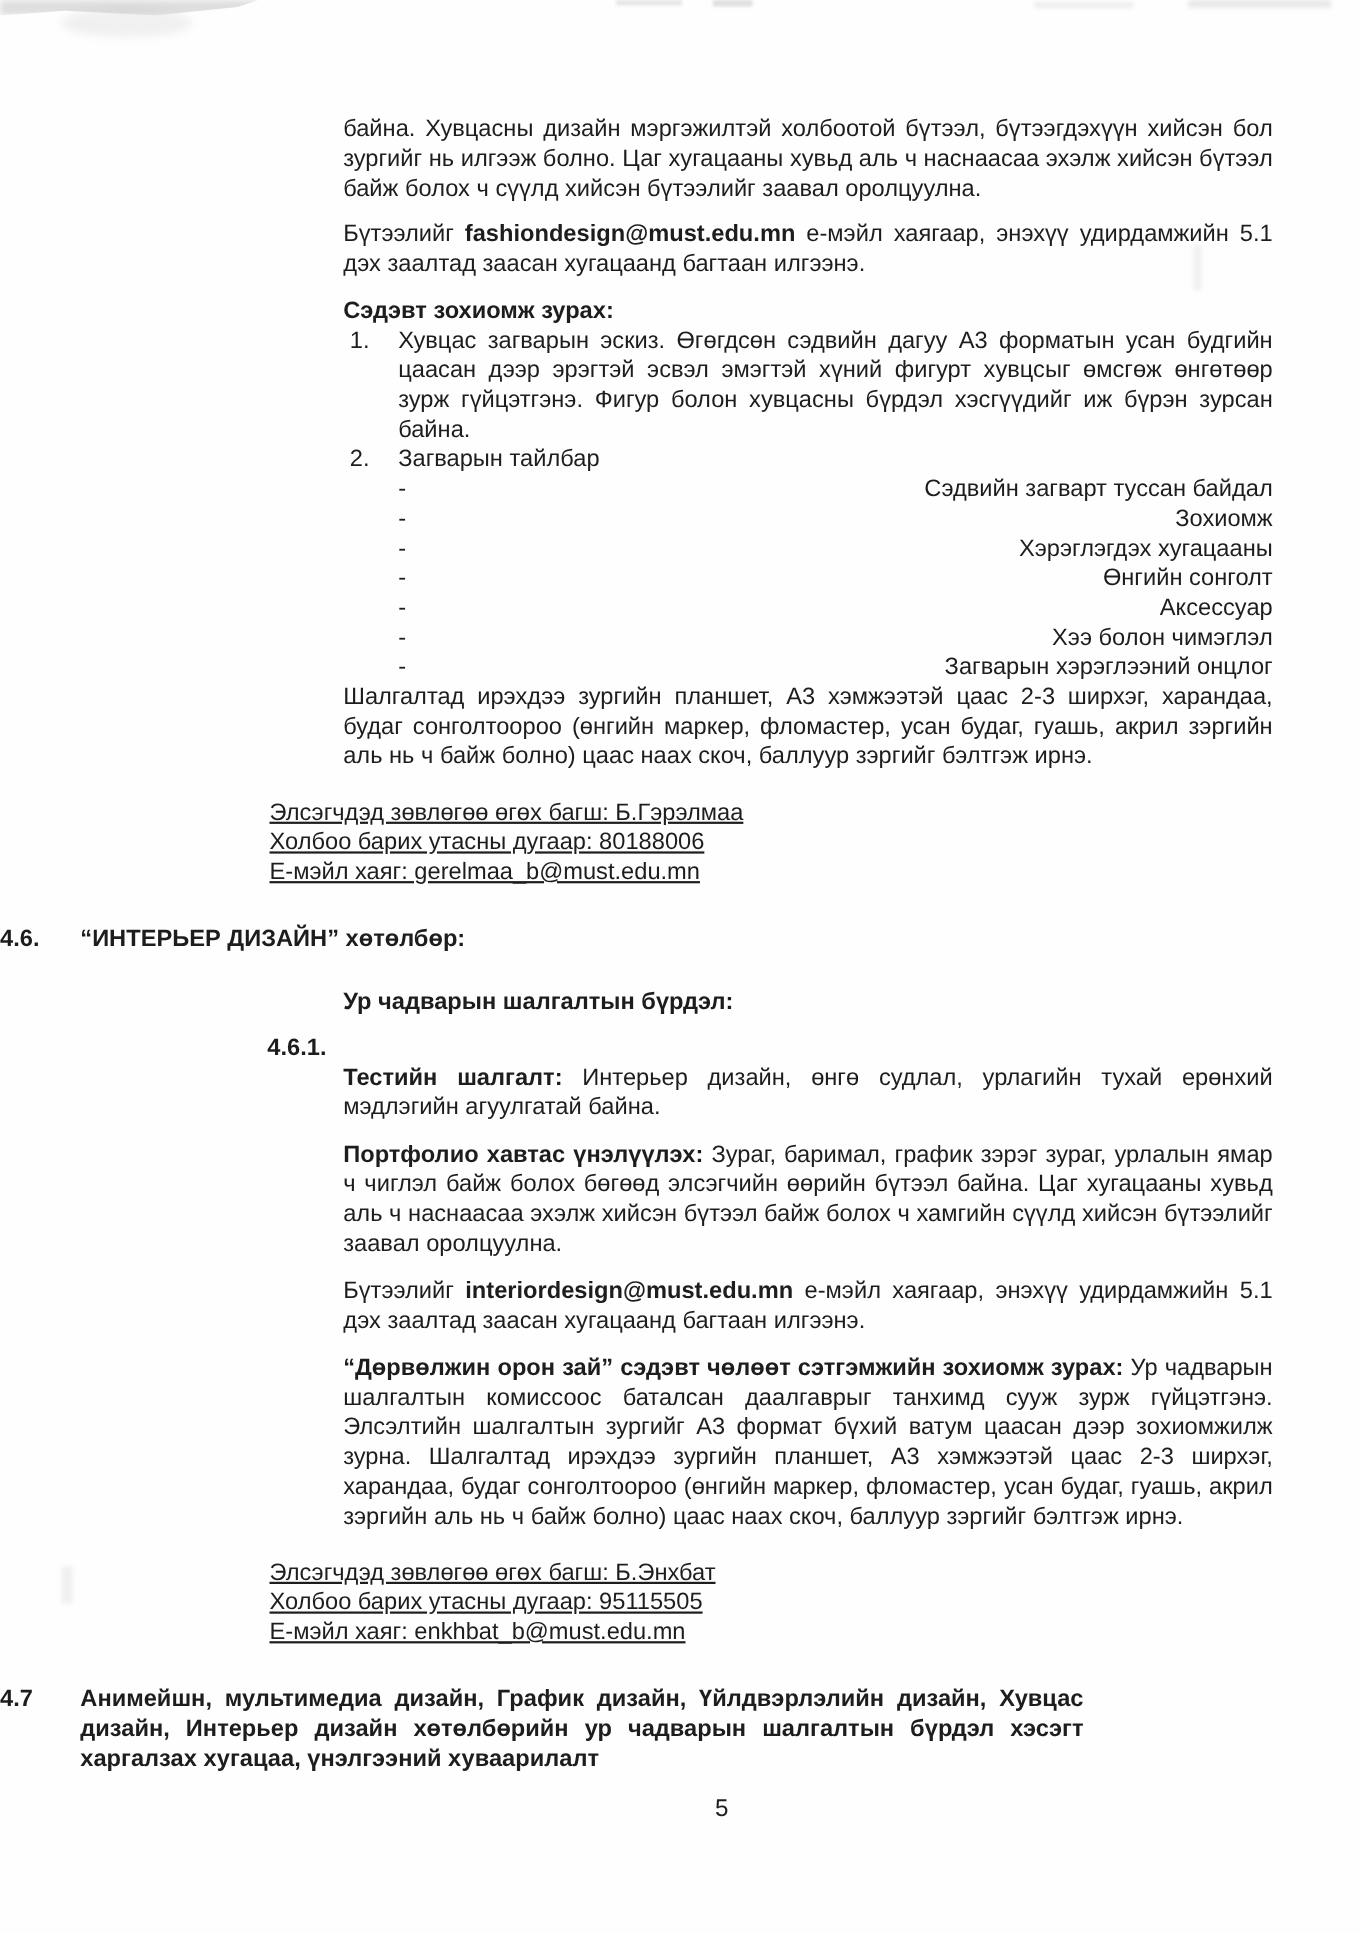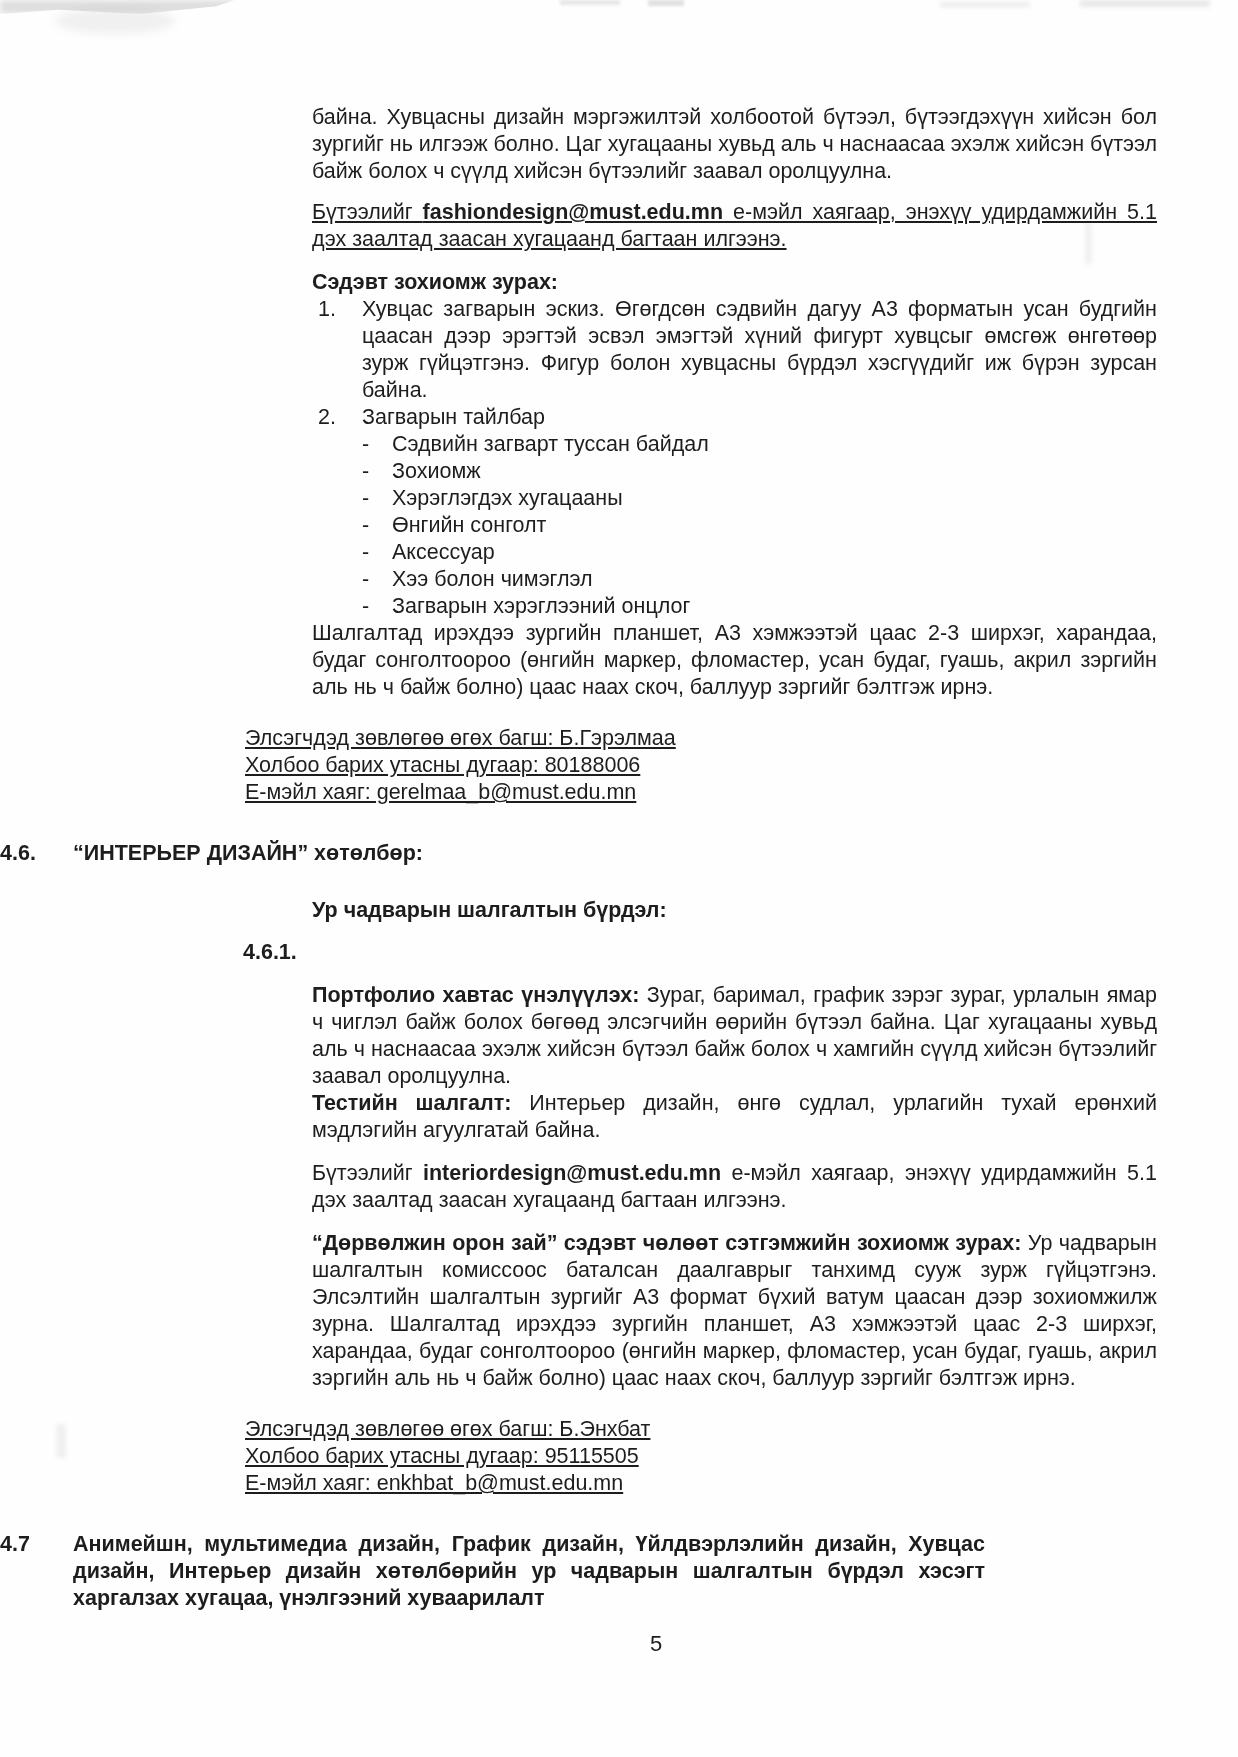--- a/index.html
+++ b/index.html
@@ -23,21 +23,21 @@
   .heading { margin-left:312px; width:845px; font-weight:bold; }
 
   
   .num { display:flex; margin-left:318px; width:839px; }
   .num .marker { flex:none; width:44px; }
   .num .body { flex:1; text-align:justify; }
 
   
   .dash { display:flex; margin-left:362px; width:795px; }
   .dash .marker { flex:none; width:30px; }
-  .dash .body { flex:1; }
+  .dash .body { flex:1;text-align:right; }
 
   
   .contact { margin-left:245px; width:912px;text-decoration:underline; }
 
   
   .section { display:flex; width:985px; font-weight:bold; }
   .section .marker { flex:none; width:73px; }
   .section .body { flex:1; text-align:justify; }
 
   
@@ -69,21 +69,21 @@
   <div class="artifact smudge-tl2"></div>
   <div class="artifact tick-a"></div>
   <div class="artifact tick-b"></div>
   <div class="artifact tick-c"></div>
   <div class="artifact tick-d"></div>
   <div class="artifact speck-r"></div>
   <div class="artifact speck-l"></div>
 
   <div class="content">
       <div class="blk p"><span>байна. Хувцасны дизайн мэргэжилтэй холбоотой бүтээл, бүтээгдэхүүн хийсэн бол зургийг нь илгээж болно. Цаг хугацааны хувьд аль ч наснаасаа эхэлж хийсэн бүтээл байж болох ч сүүлд хийсэн бүтээлийг заавал оролцуулна.</span></div>
-      <div class="blk p" style="margin-top: 14px; text-decoration: underline;"><span>Бүтээлийг </span><span class="b">fashiondesign@must.edu.mn</span><span> е-мэйл хаягаар, энэхүү удирдамжийн 5.1 дэх заалтад заасан хугацаанд багтаан илгээнэ.</span></div>
+      <div class="blk p" style="margin-top: 14px;"><span>Бүтээлийг </span><span class="b">fashiondesign@must.edu.mn</span><span> е-мэйл хаягаар, энэхүү удирдамжийн 5.1 дэх заалтад заасан хугацаанд багтаан илгээнэ.</span></div>
       <div class="blk heading" style="margin-top: 16px;"><span>Сэдэвт зохиомж зурах:</span></div>
       <div class="blk num">
         <span class="marker">1.</span>
         <div class="body"><span>Хувцас загварын эскиз. Өгөгдсөн сэдвийн дагуу А3 форматын усан будгийн цаасан дээр эрэгтэй эсвэл эмэгтэй хүний фигурт хувцсыг өмсгөж өнгөтөөр зурж гүйцэтгэнэ. Фигур болон хувцасны бүрдэл хэсгүүдийг иж бүрэн зурсан байна.</span></div>
       </div>
       <div class="blk num">
         <span class="marker">2.</span>
         <div class="body"><span>Загварын тайлбар</span></div>
       </div>
       <div class="blk dash">
@@ -119,22 +119,22 @@
       <div class="blk contact"><span>Холбоо барих утасны дугаар: 80188006</span></div>
       <div class="blk contact"><span>Е-мэйл хаяг: gerelmaa_b@must.edu.mn</span></div>
       <div class="blk section" style="margin-top: 34px;">
         <span class="marker">4.6.</span>
         <div class="body"><span class="b">“ИНТЕРЬЕР ДИЗАЙН” хөтөлбөр:</span></div>
       </div>
       <div class="blk subsection" style="margin-top: 30px;">
         <span class="marker">4.6.1.</span>
         <div class="body"><span class="b">Ур чадварын шалгалтын бүрдэл:</span></div>
       </div>
+      <div class="blk p"><span class="b">Тестийн шалгалт:</span><span> Интерьер дизайн, өнгө судлал, урлагийн тухай ерөнхий мэдлэгийн агуулгатай байна.</span></div>
       <div class="blk p" style="margin-top: 16px;"><span class="b">Портфолио хавтас үнэлүүлэх:</span><span> Зураг, баримал, график зэрэг зураг, урлалын ямар ч чиглэл байж болох бөгөөд элсэгчийн өөрийн бүтээл байна. Цаг хугацааны хувьд аль ч наснаасаа эхэлж хийсэн бүтээл байж болох ч хамгийн сүүлд хийсэн бүтээлийг заавал оролцуулна.</span></div>
-      <div class="blk p"><span class="b">Тестийн шалгалт:</span><span> Интерьер дизайн, өнгө судлал, урлагийн тухай ерөнхий мэдлэгийн агуулгатай байна.</span></div>
       <div class="blk p" style="margin-top: 16px;"><span>Бүтээлийг </span><span class="b">interiordesign@must.edu.mn</span><span> е-мэйл хаягаар, энэхүү удирдамжийн 5.1 дэх заалтад заасан хугацаанд багтаан илгээнэ.</span></div>
       <div class="blk p" style="margin-top: 16px;"><span class="b">“Дөрвөлжин орон зай” сэдэвт чөлөөт сэтгэмжийн зохиомж зурах:</span><span> Ур чадварын шалгалтын комиссоос баталсан даалгаврыг танхимд сууж зурж гүйцэтгэнэ. Элсэлтийн шалгалтын зургийг А3 формат бүхий ватум цаасан дээр зохиомжилж зурна. Шалгалтад ирэхдээ зургийн планшет, А3 хэмжээтэй цаас 2-3 ширхэг, харандаа, будаг сонголтоороо (өнгийн маркер, фломастер, усан будаг, гуашь, акрил зэргийн аль нь ч байж болно) цаас наах скоч, баллуур зэргийг бэлтгэж ирнэ.</span></div>
       <div class="blk contact" style="margin-top: 24px;"><span>Элсэгчдэд зөвлөгөө өгөх багш: Б.Энхбат</span></div>
       <div class="blk contact"><span>Холбоо барих утасны дугаар: 95115505</span></div>
       <div class="blk contact"><span>Е-мэйл хаяг: enkhbat_b@must.edu.mn</span></div>
       <div class="blk section" style="margin-top: 34px;">
         <span class="marker">4.7</span>
         <div class="body"><span class="b">Анимейшн, мультимедиа дизайн, График дизайн,  Үйлдвэрлэлийн дизайн, Хувцас дизайн, Интерьер дизайн хөтөлбөрийн ур чадварын шалгалтын бүрдэл хэсэгт харгалзах хугацаа, үнэлгээний хуваарилалт</span></div>
       </div>
     </div>

